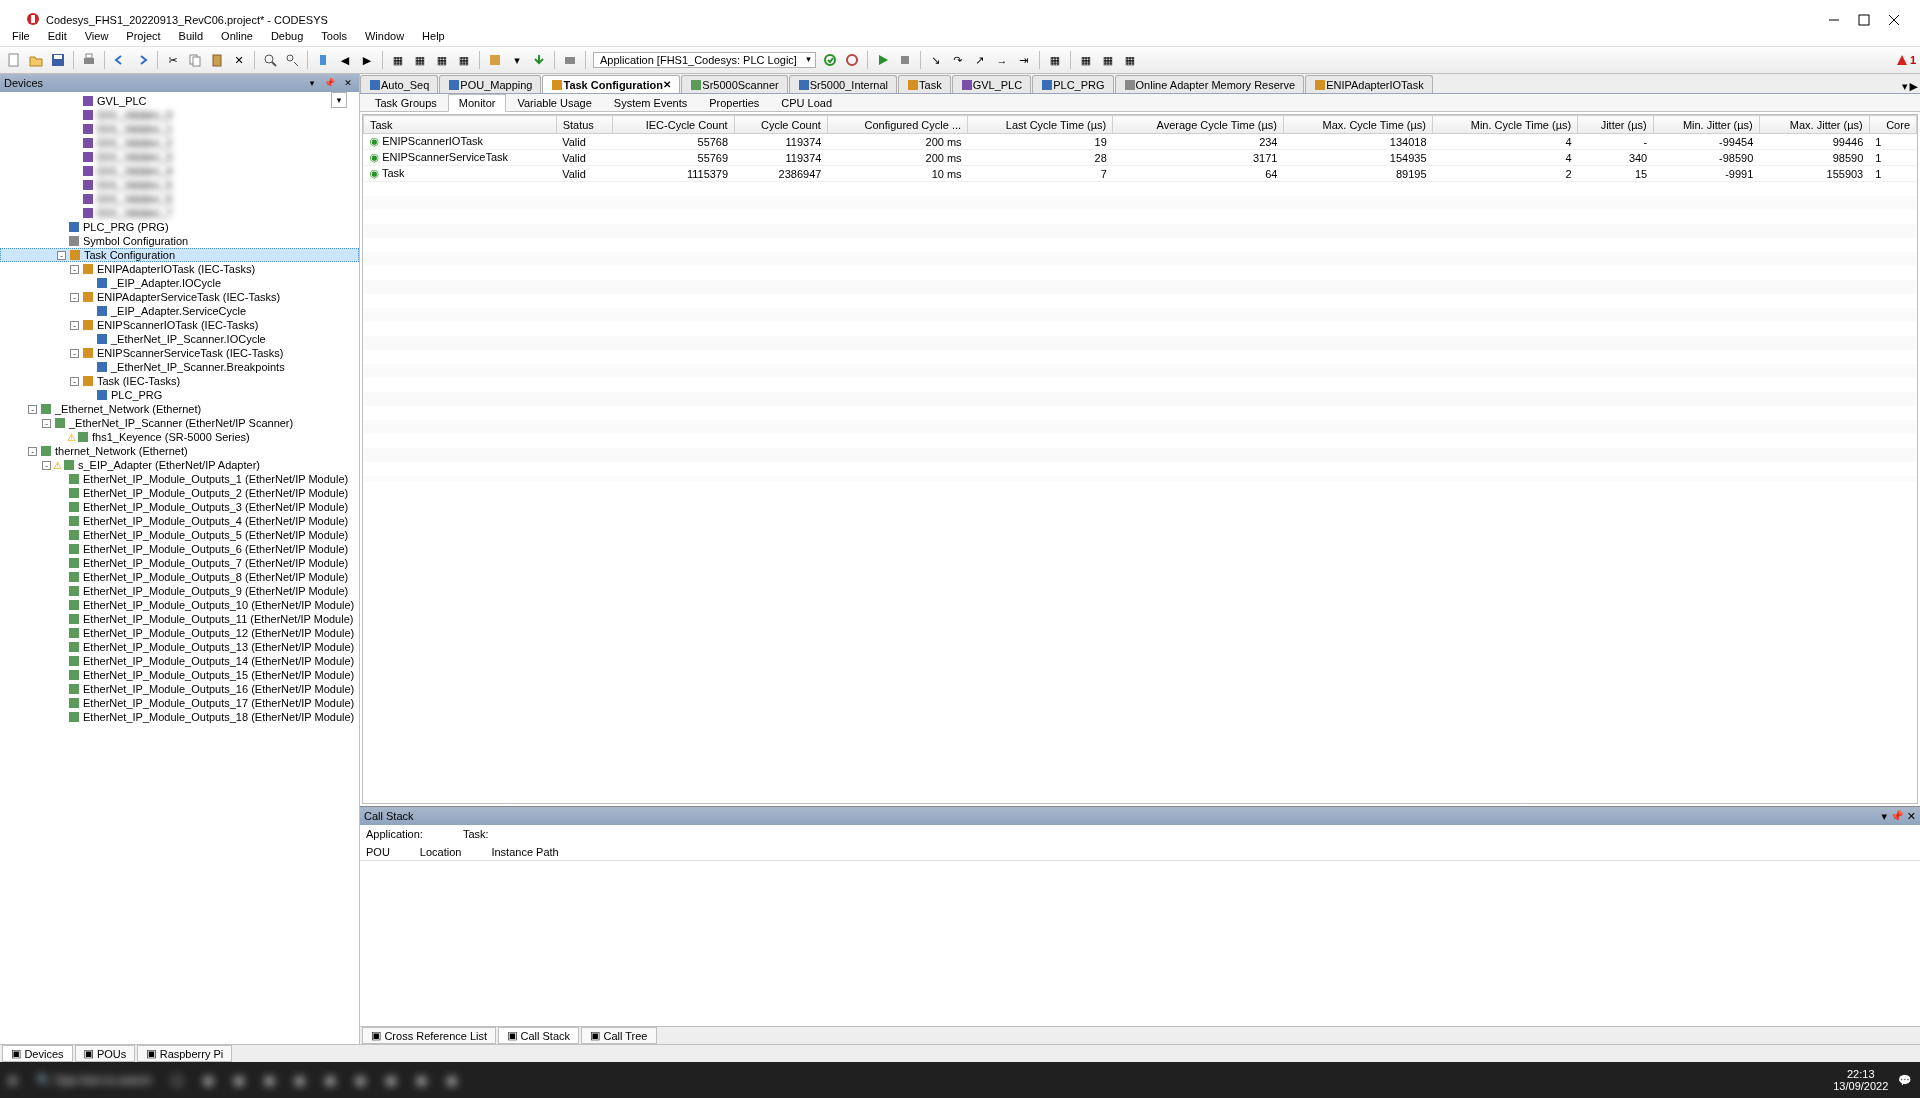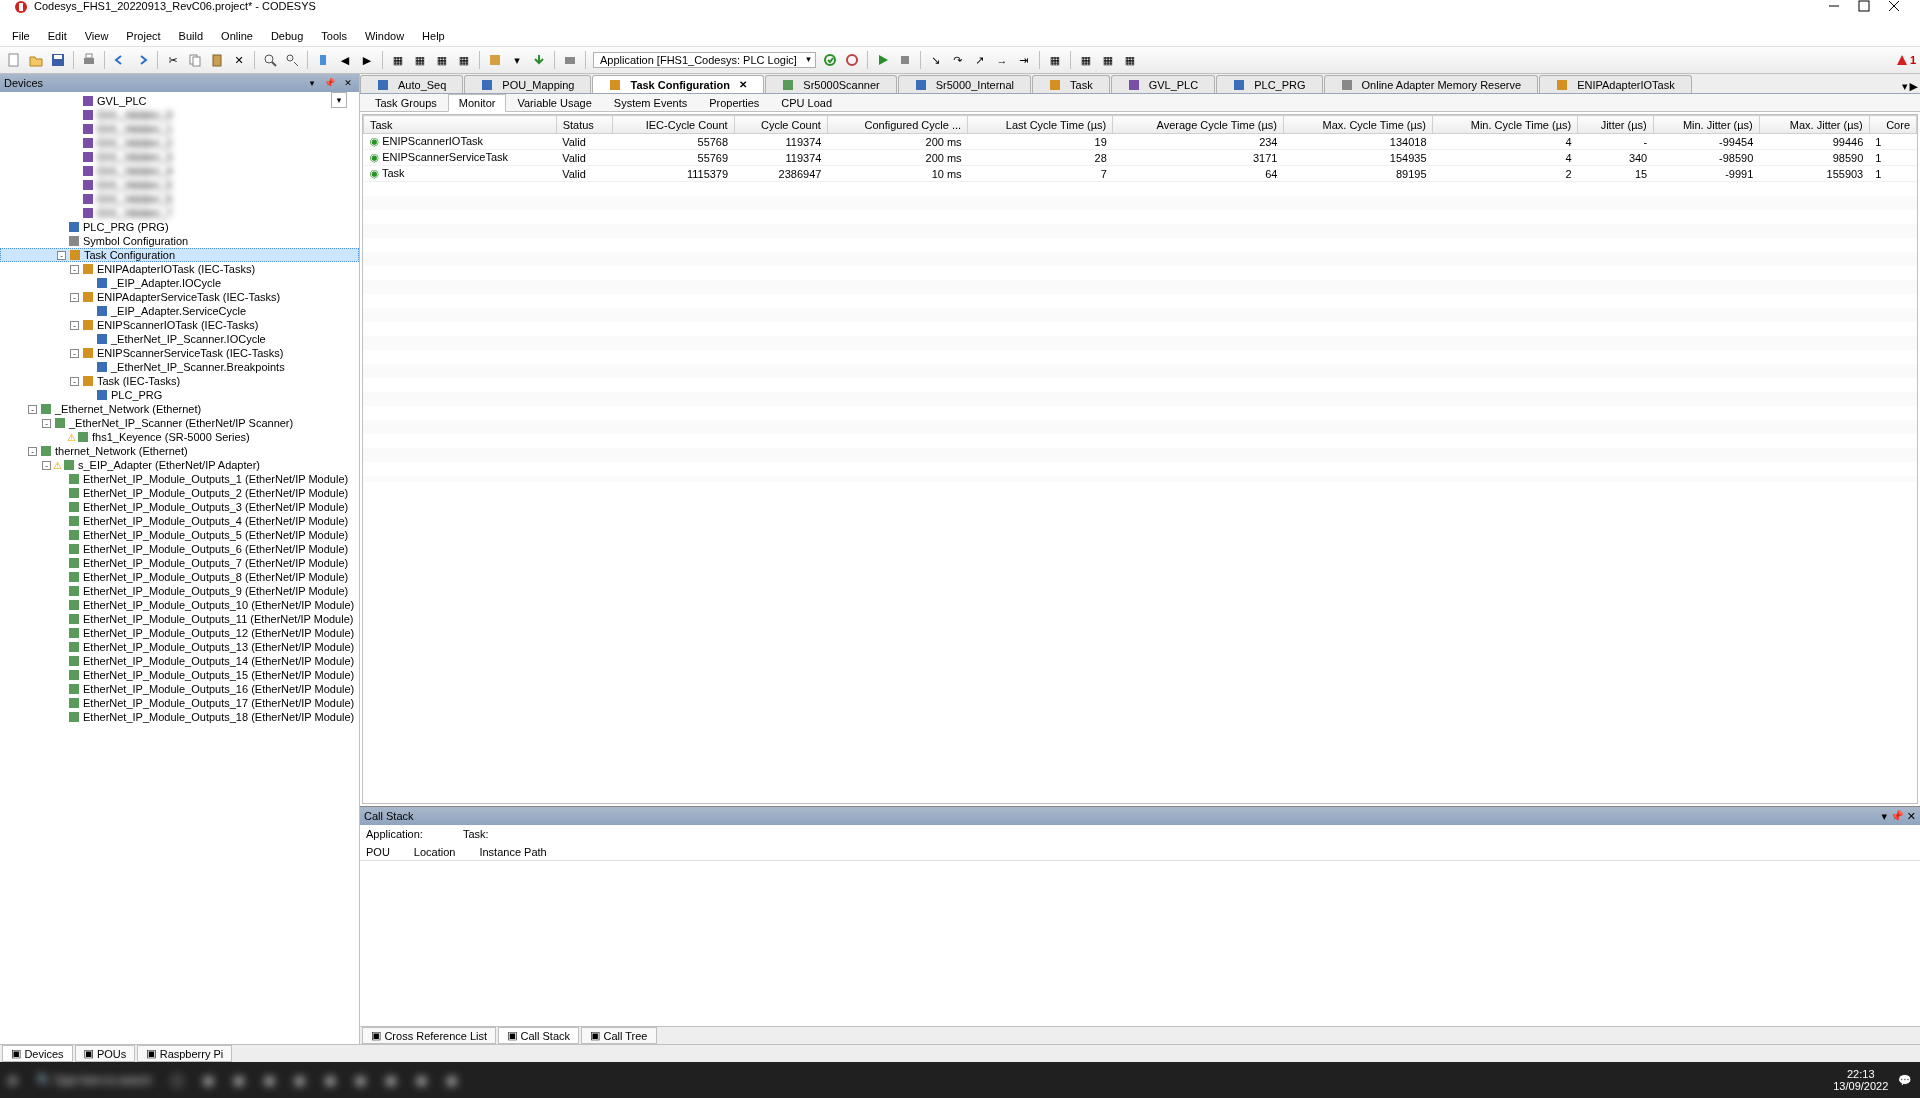--- a/index.html
+++ b/index.html
@@ -1,17 +1,17 @@
 <!DOCTYPE html>
 <html><head>
 <meta charset="utf-8">
 <style>
 * { margin:0; padding:0; box-sizing:border-box; font-family:"Segoe UI",Tahoma,sans-serif; font-size:11px; -webkit-user-select:none; }
 body { background:#fff; overflow:hidden; width:1920px; height:1098px; position:relative; }
-.titlebar { height:26px; background:#fff; display:flex; align-items:flex-start; padding:0 14px; }
+.titlebar { height:26px; background:#fff; display:flex; align-items:flex-end; padding:0 14px;margin-left:12px; }
 .titlebar .appicon { width:14px; height:14px; margin-right:6px; }
 .titlebar .wbtns { margin-left:auto; display:flex; gap:18px; align-items:center; padding-right:6px;}
 .titlebar .wbtn { width:12px; height:12px; display:flex; align-items:center; justify-content:center; }
 .menubar { height:20px; display:flex; align-items:center; padding:0 4px; gap:2px; }
 .menubar span { padding:2px 8px; }
 .toolbar { height:28px; border-top:1px solid #e0e0e0; border-bottom:1px solid #c0c0c0; background:linear-gradient(#fdfdfd,#ececec); display:flex; align-items:center; padding:0 4px; gap:2px; }
 .toolbar .tbtn { width:20px; height:20px; display:flex; align-items:center; justify-content:center; border-radius:2px; }
 .toolbar .sep { width:1px; height:18px; background:#c0c0c0; margin:0 3px; }
 .toolbar .appdrop { border:1px solid #b0b0b0; background:#fff; padding:1px 18px 1px 6px; position:relative; margin:0 2px; }
 .toolbar .appdrop::after{content:"▾"; position:absolute; right:4px; top:1px; font-size:9px;}
@@ -24,37 +24,37 @@
 .devtree { flex:1; overflow-y:auto; overflow-x:hidden; padding:2px 0; background:#fff; position:relative;}
 .treedrop { position:absolute; top:0; right:12px; width:16px; height:16px; border:1px solid #b0b0b0; background:#fff; font-size:9px; display:flex; align-items:center; justify-content:center;}
 .node { display:flex; align-items:center; height:14px; white-space:nowrap; }
 .node .exp { width:9px; height:9px; border:1px solid #888; font-size:8px; line-height:7px; text-align:center; margin-right:2px; background:#fff;}
 .node .sp { display:inline-block; }
 .node .ic { width:14px; height:14px; margin-right:2px; display:flex; align-items:center; justify-content:center; }
 .node.sel { background:#cde6ff; border:1px dotted #4a90d9; }
 .node .blur { filter:blur(3px); }
 .right { flex:1; display:flex; flex-direction:column; background:#fff; }
 .tabs { height:20px; display:flex; align-items:flex-end; background:#eee; border-bottom:1px solid #9aa7b8; overflow:hidden;}
-.tab { padding:2px 16px; background:#e8e8e8; border:1px solid #b0b0b0; border-bottom:none; margin-right:1px; border-radius:3px 3px 0 0; display:flex; align-items:center; gap:9px; height:18px;}
+.tab { padding:2px 8px; background:#e8e8e8; border:1px solid #b0b0b0; border-bottom:none; margin-right:1px; border-radius:3px 3px 0 0; display:flex; align-items:center; gap:0; height:18px;}
 .tab.active { background:#fff; font-weight:bold; }
 .tab .tic { width:12px; height:12px; }
 .tab .tclose{font-size:10px;}
 .subtabs { height:18px; display:flex; align-items:center; background:#f6f6f6; border-bottom:1px solid #c0c0c0; padding:0 4px; gap:0;}
 .subtab { padding:2px 10px; border:1px solid transparent;}
 .subtab.active { background:#fff; border:1px solid #c0c0c0; border-bottom:1px solid #fff;}
 .gridwrap { flex:1; overflow:auto; border:1px solid #c0c0c0; margin:2px; }
 table.monitor { border-collapse:collapse; width:100%; background:#fff;}
 table.monitor th { background:linear-gradient(#fdfdfd,#ececec); border:1px solid #d0d0d0; padding:2px 6px; text-align:left; font-weight:normal; height:18px;}
 table.monitor td { border-bottom:1px solid #f0f0f0; padding:1px 6px; height:14px;}
 table.monitor td.num, table.monitor th.num { text-align:right; }
 .rowstripes { background:repeating-linear-gradient(#fff,#fff 14px,#fafafa 14px,#fafafa 28px); }
 .callstack { height:220px; display:flex; flex-direction:column; border-top:1px solid #888;}
 .cshead { background:linear-gradient(#a9b8cc,#8fa4bf); height:18px; display:flex; align-items:center; padding:0 4px;}
 .csinfo { height:18px; display:flex; align-items:center; padding:0 6px; gap:40px;}
-.cscols { height:18px; display:flex; align-items:center; padding:0 6px; gap:24px; border-bottom:1px solid #e0e0e0;}
+.cscols { height:18px; display:flex; align-items:center; padding:0 6px; gap:30px; border-bottom:1px solid #e0e0e0;}
 .csbody { flex:1; background:#fff;}
 .bottabs { height:18px; background:#eee; border-top:1px solid #c0c0c0; display:flex; align-items:center; padding:0 2px;}
 .bottab { padding:1px 8px; border:1px solid #c0c0c0; background:#f8f8f8; margin-right:2px; display:flex; align-items:center; gap:3px;}
 .bottab.active{background:#fff;}
 .msgbar { height:18px; background:#eee; border-top:1px solid #c0c0c0; display:flex; align-items:center; padding:0 2px;}
 .msgbtn { padding:1px 8px; border:1px solid #c0c0c0; background:#f8f8f8; margin-right:2px; display:flex; align-items:center; gap:3px;}
 .status { height:18px; background:linear-gradient(#fdfdfd,#ececec); border-top:1px solid #c0c0c0; display:flex; align-items:center; padding:0 6px; font-size:11px;}
 .status .pill{padding:0 8px;}
 .status .stop{background:#f00;color:#000;padding:1px 24px;font-weight:bold;}
 .status .okcirc{display:inline-block;width:10px;height:10px;border-radius:50%;background:#c00;color:#fff;font-size:8px;text-align:center;line-height:10px;}

